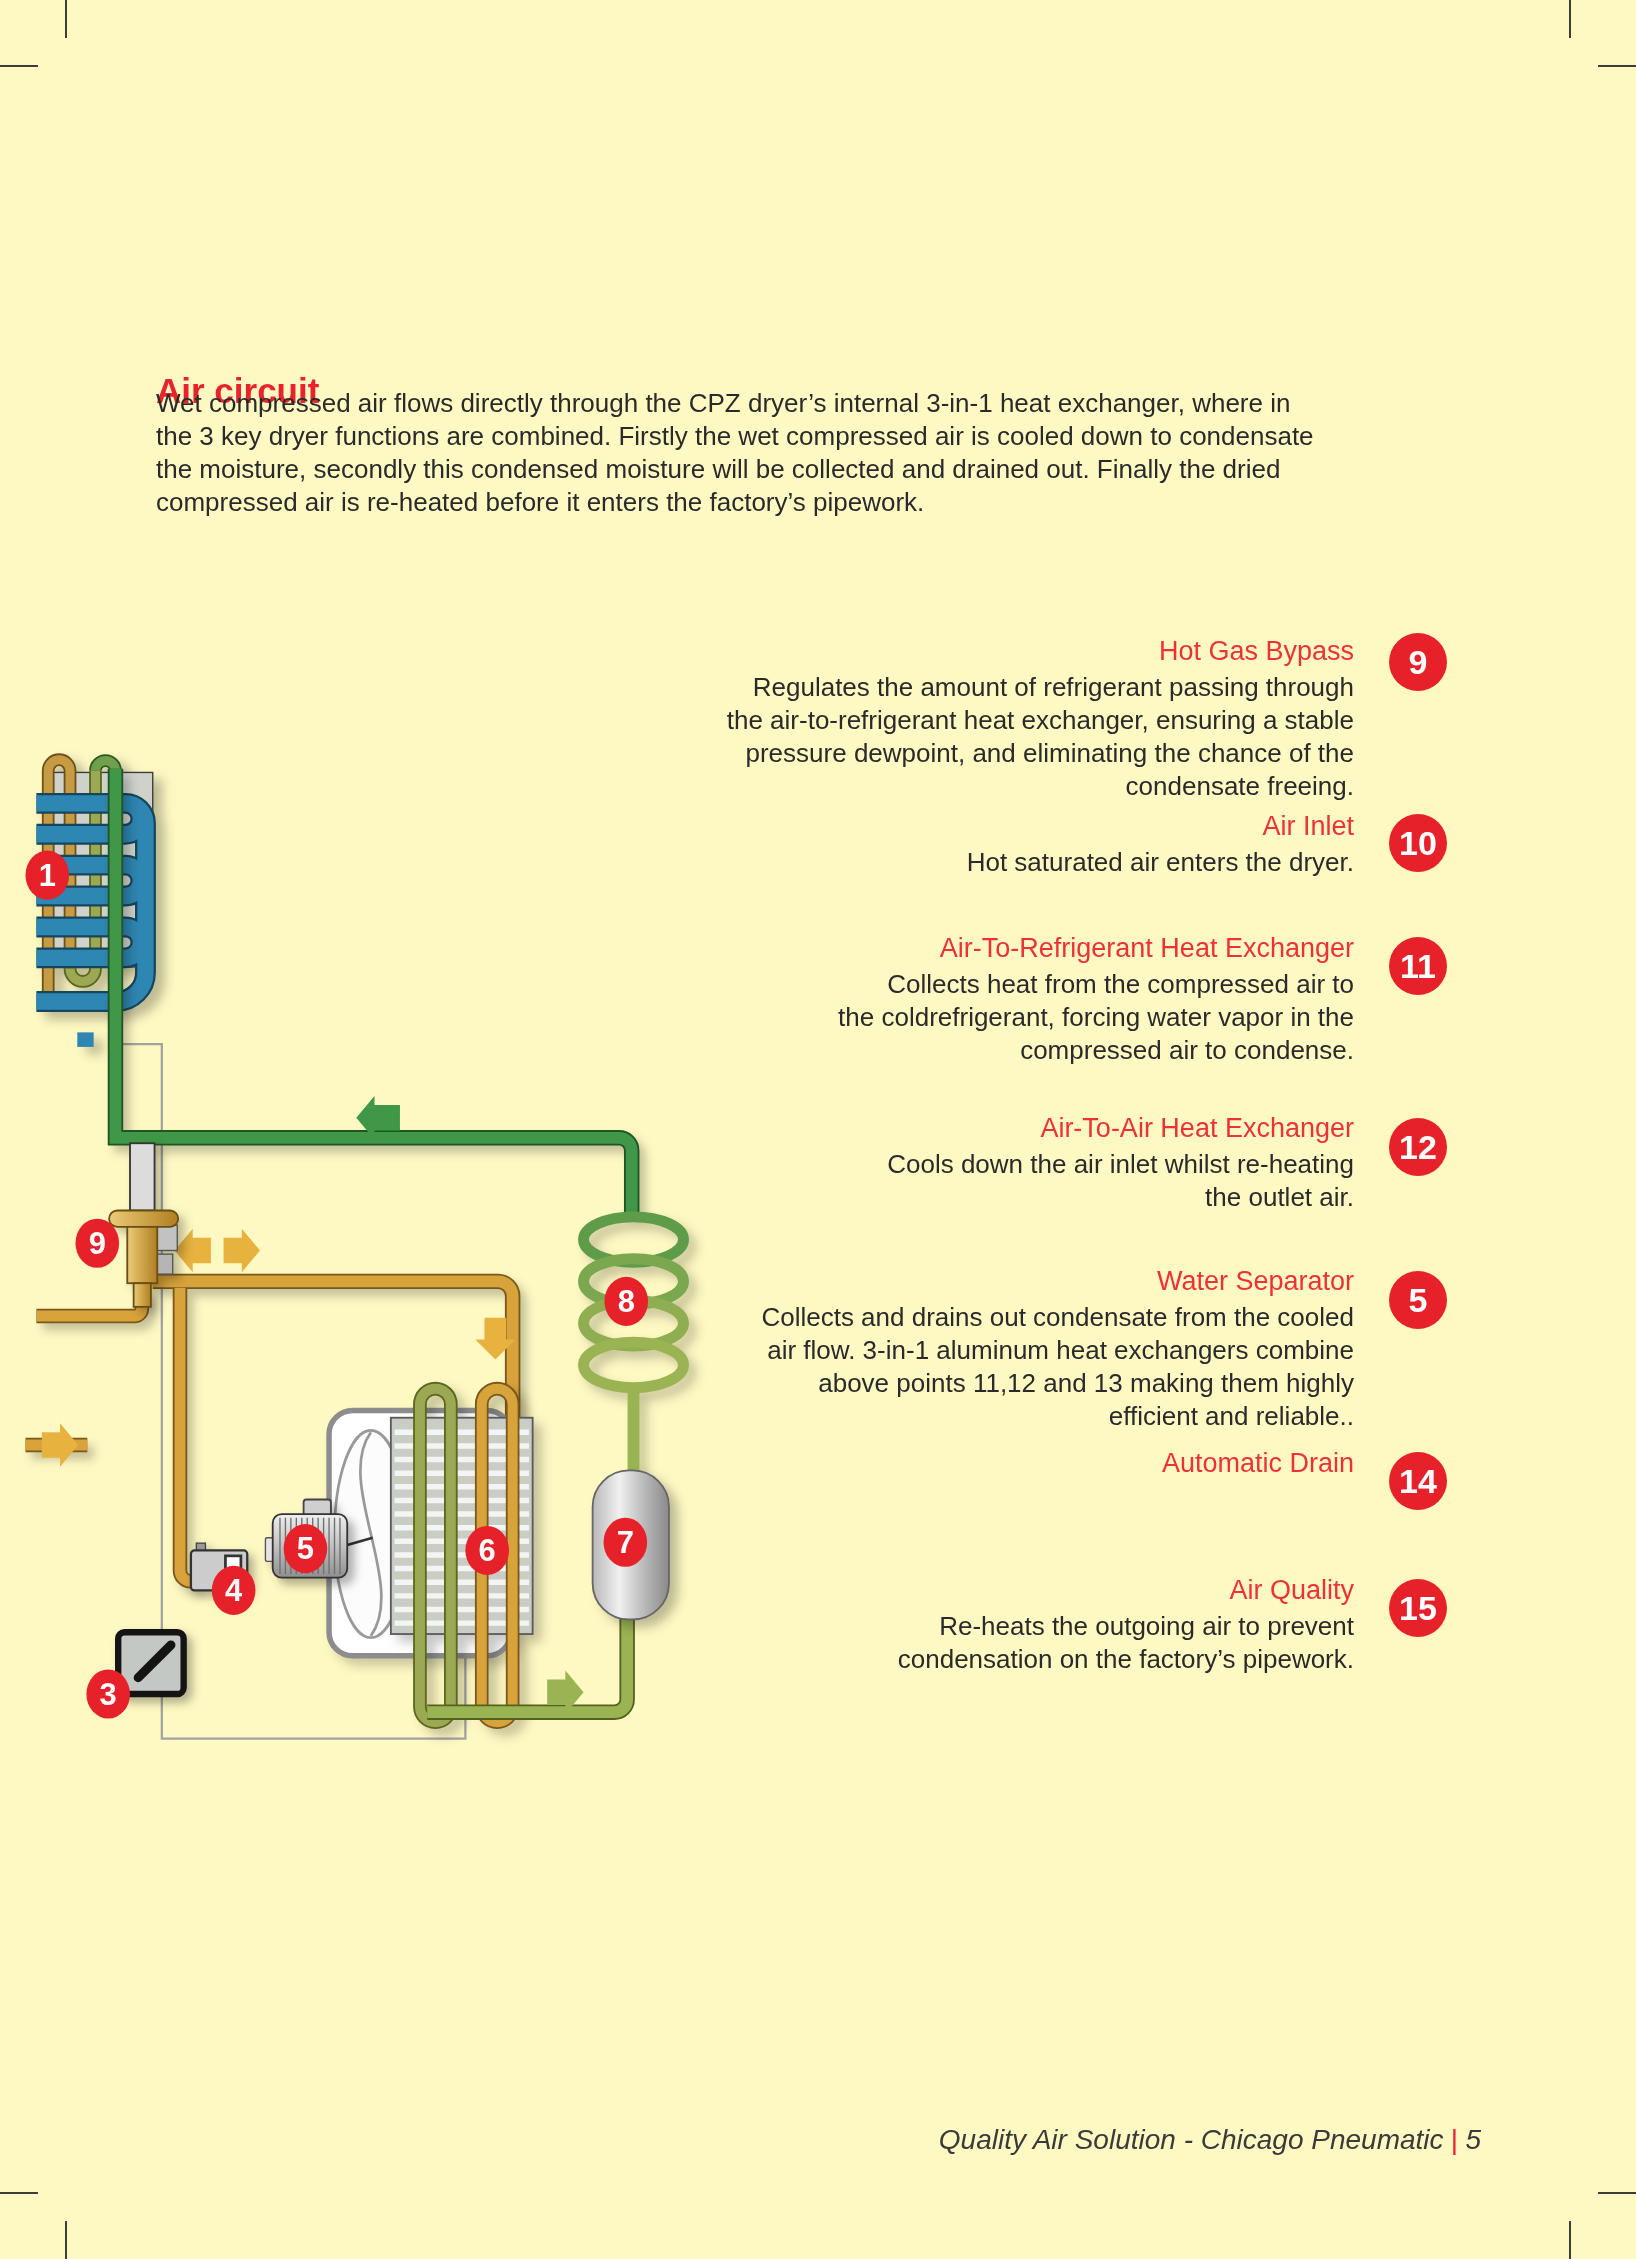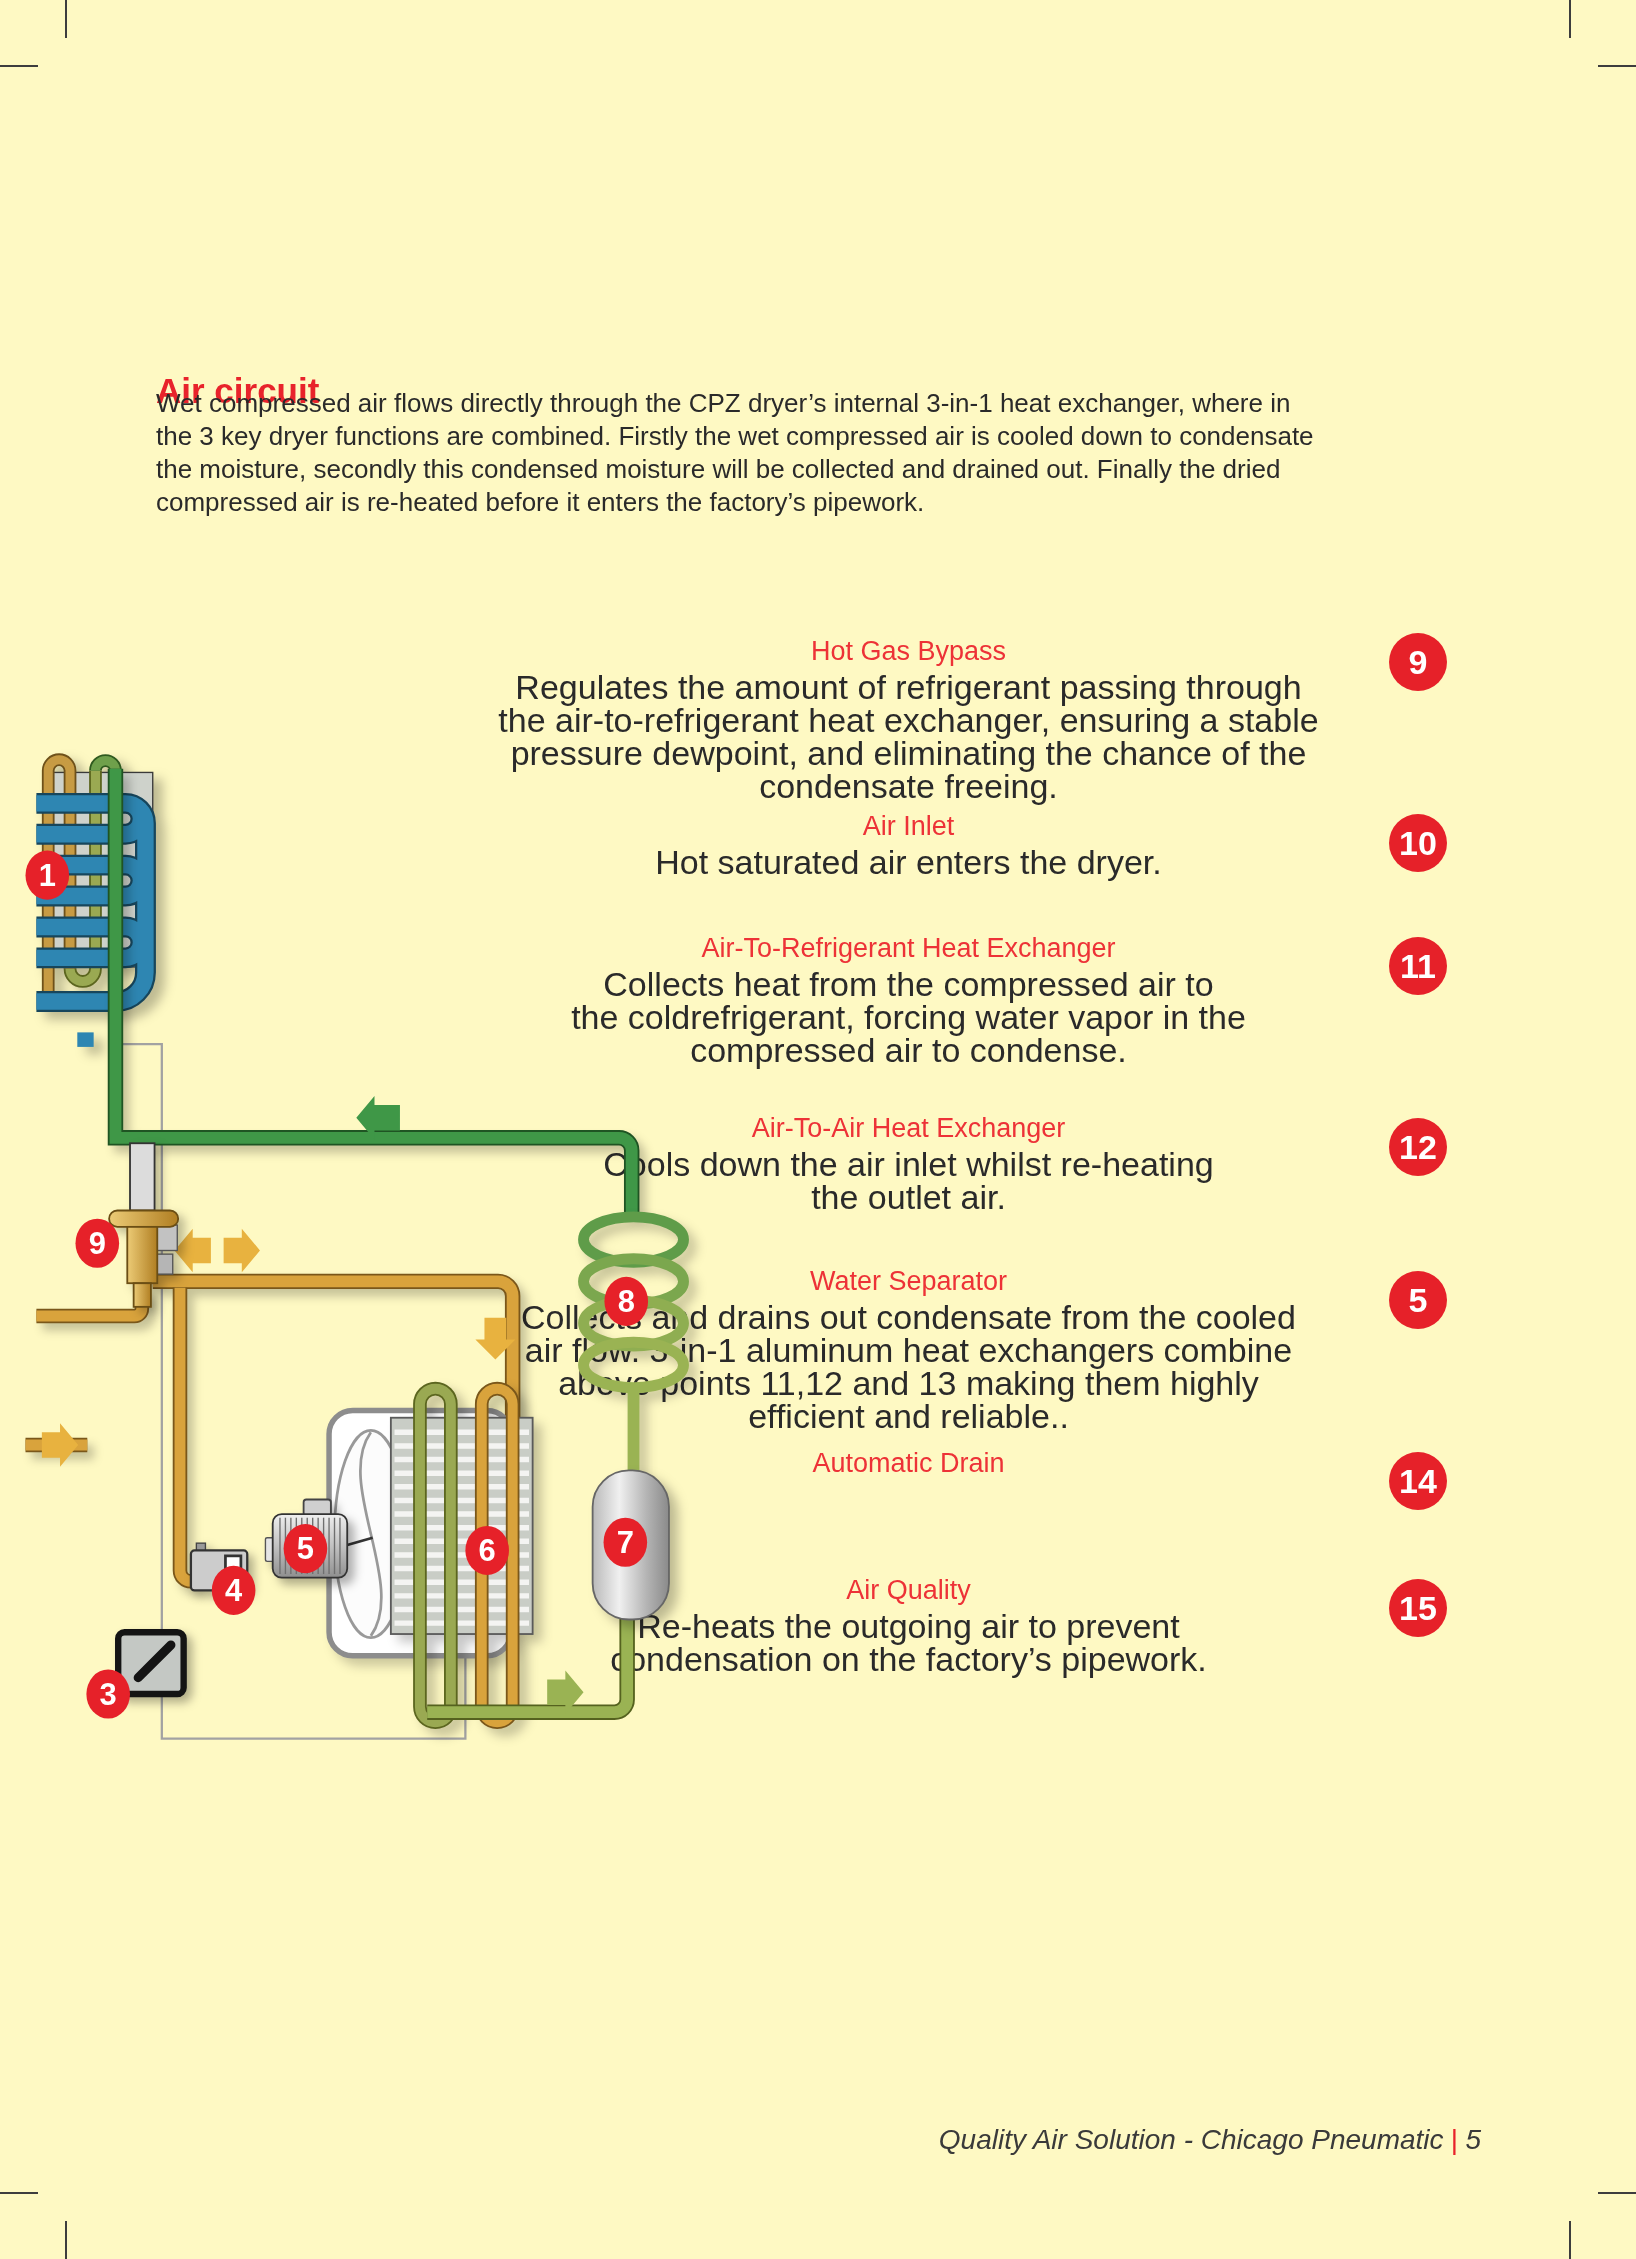--- a/index.html
+++ b/index.html
@@ -14,23 +14,23 @@
   
   #page-title{
     position:absolute;left:156px;top:371px;font-size:35px;font-weight:bold;color:#e8232b;
     letter-spacing:0px;
   }
   #intro{
     position:absolute;left:156px;top:387px;width:1173px;
     font-size:26px;line-height:33px;color:#2a2a2a;white-space:pre-line;
   }
   
-  .item{position:absolute;right:282px;width:891px;text-align:center;}
+  .item{position:absolute;right:282px;width:891px;text-align:right;}
   .item-title{font-size:27px;color:#ed3237;line-height:35px;}
-  .item-desc{font-size:34px;line-height:33px;color:#2a2a2a;white-space:pre-line;margin-top:1.8px;}
+  .item-desc{font-size:26px;line-height:33px;color:#2a2a2a;white-space:pre-line;margin-top:1.8px;}
   .badge{
     position:absolute;left:1389px;width:58px;height:58px;border-radius:50%;
     background:#e62129;color:#ffffff;font-size:34px;font-weight:bold;
     display:flex;align-items:center;justify-content:center;
   }
   
   #footer{
     position:absolute;top:2124px;right:155px;font-size:28px;font-style:italic;color:#3a3a3a;
   }
   #footer .sep{color:#e8232b;font-style:normal;padding:0 7.3px;}

